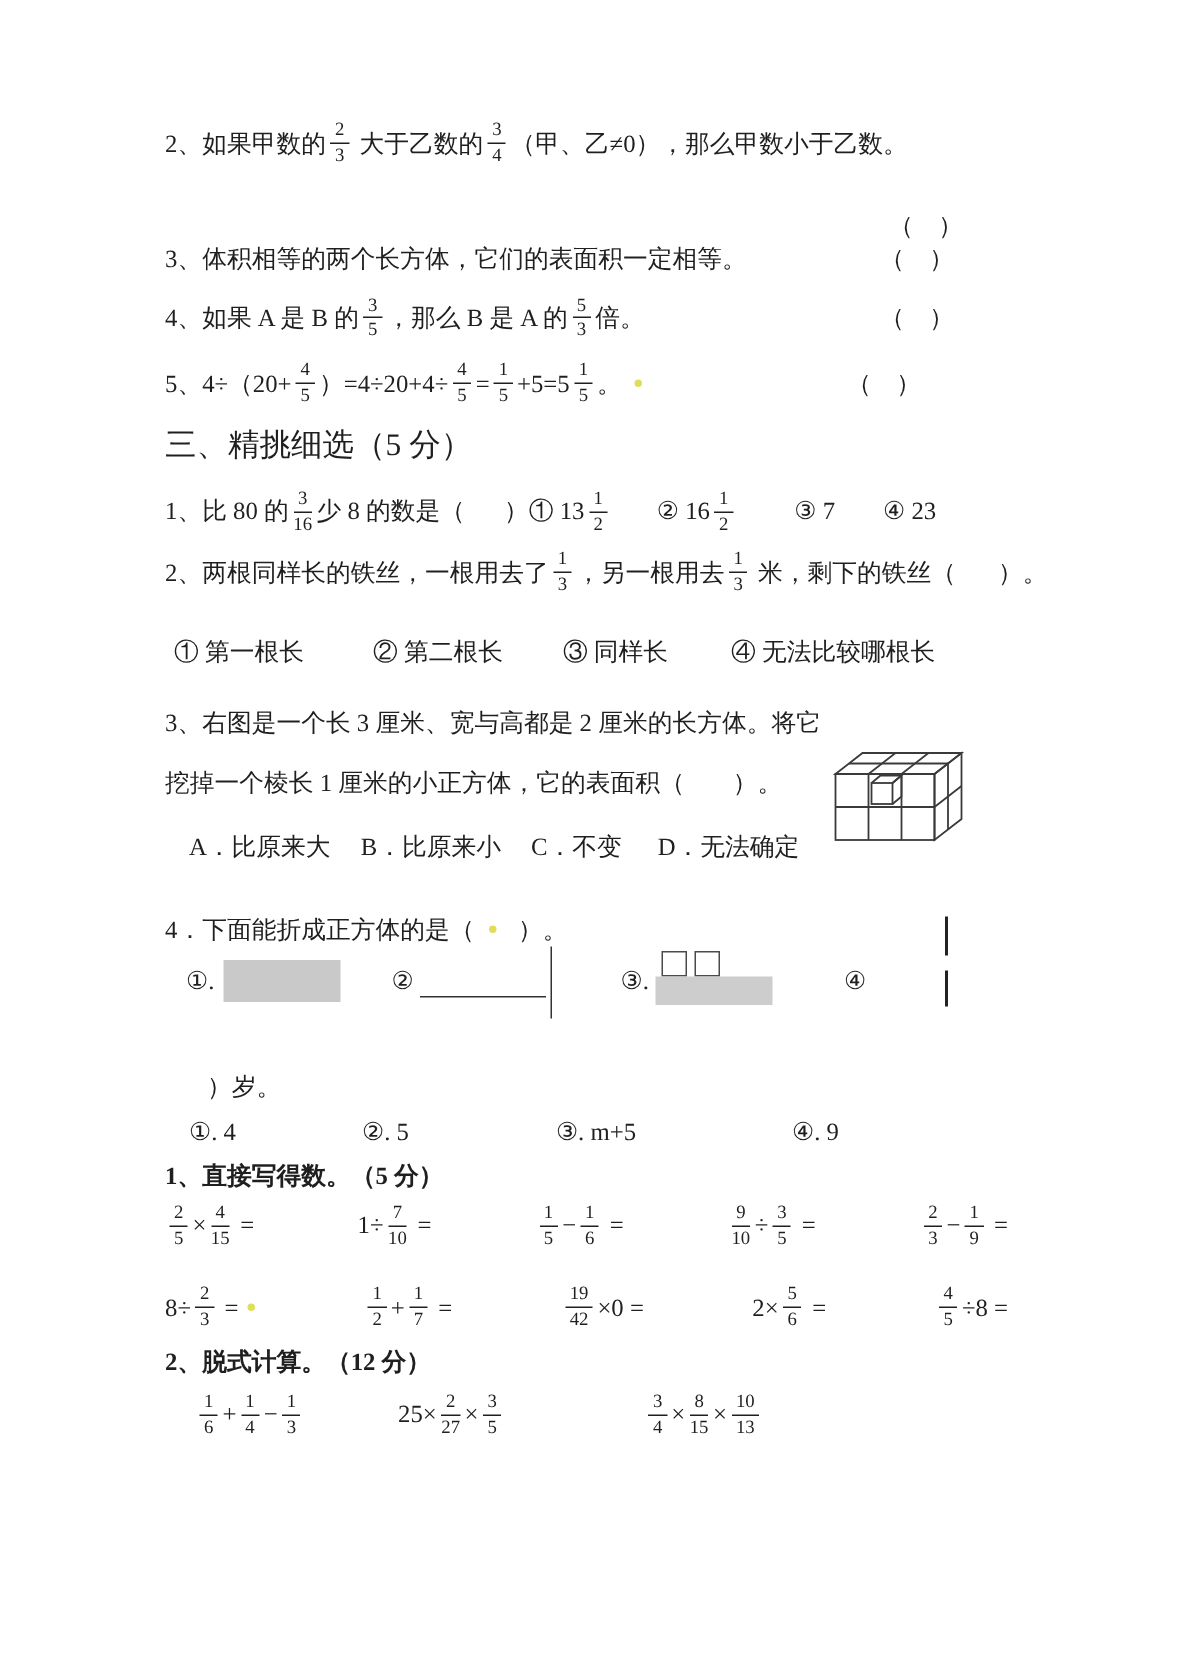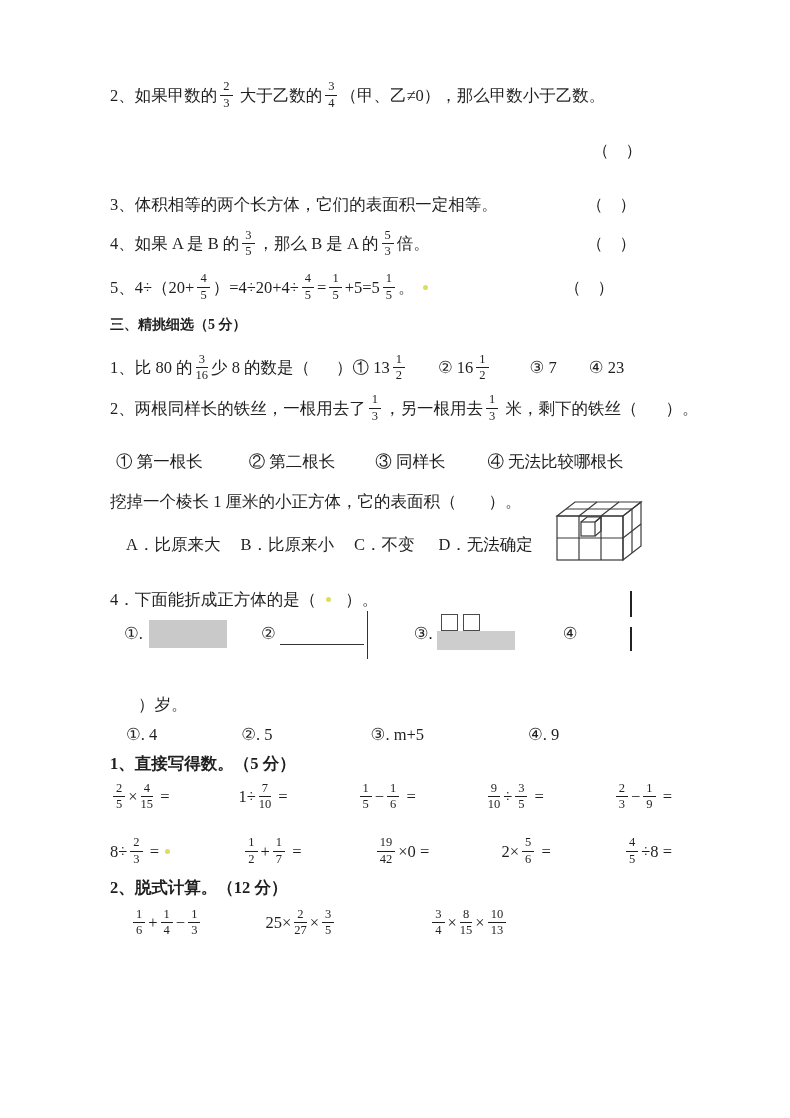--- a/index.html
+++ b/index.html
@@ -18,21 +18,21 @@
   .line {
     display: flex; align-items: center;
     font-size: 16.5px;
     line-height: 1.3;
     min-height: 22px;
   }
   .line .txt { white-space: pre; }
   .line .fill { flex: 1 1 auto; }
   .line .gap { display: inline-block; flex: 0 0 auto; height: 1px; }
   .bold { font-weight: bold; }
-  .heading { font-weight: bold; font-size: 14px; }
+  .heading { font-weight: normal; font-size: 21px; }
   .frac {
     display: inline-flex; flex-direction: column; align-items: center;
     font-size: 12.5px; line-height: 1.1;
     margin: 0 3px; flex: 0 0 auto;
   }
   .frac .num { display: block; padding: 0 3px 1px; border-bottom: 1px solid #1f1f1f; }
   .frac .den { display: block; padding-top: 1px; }
   .dot {
     width: 5px; height: 5px; border-radius: 50%;
     background: #dede5a; display: inline-block; flex: 0 0 auto;
@@ -73,21 +73,21 @@
         <span class="num">3</span>
         <span class="den">4</span>
       </span>
       <span class="txt">（甲、乙≠0），那么甲数小于乙数。</span>
     </div>
   <div class="line" style="margin-top:29px">
       <span class="fill"></span>
       <span class="txt">（　）</span>
       <span class="gap" style="width: 30px;"></span>
     </div>
-  <div class="line" style="margin-top:32px">
+  <div class="line" style="margin-top:0">
       <span class="txt">3、体积相等的两个长方体，它们的表面积一定相等。</span>
       <span class="fill"></span>
       <span class="txt">（　）</span>
       <span class="gap" style="width: 36px;"></span>
     </div>
   <div class="line" style="margin-top:13px">
       <span class="txt">4、如果 A 是 B 的</span>
       <span class="frac">
         <span class="num">3</span>
         <span class="den">5</span>
@@ -174,20 +174,23 @@
     </div>
   <div class="line" style="margin-top:27px">
       <span class="gap" style="width: 6px;"></span>
       <span class="txt">① 第一根长</span>
       <span class="gap" style="width: 46px;"></span>
       <span class="txt">② 第二根长</span>
       <span class="gap" style="width: 40px;"></span>
       <span class="txt">③ 同样长</span>
       <span class="gap" style="width: 42px;"></span>
       <span class="txt">④ 无法比较哪根长</span>
+    </div>
+  <div class="line" style="margin-top:25px">
+      <span class="txt">3、右图是一个长 3 厘米、宽与高都是 2 厘米的长方体。将它</span>
     </div>
   <div class="line" style="margin-top:18px">
       <span class="txt">挖掉一个棱长 1 厘米的小正方体，它的表面积（</span>
       <span class="gap" style="width: 32px;"></span>
       <span class="txt">）。</span>
     </div>
   <div class="line" style="margin-top:21px">
       <span class="gap" style="width: 16px;"></span>
       <span class="txt">A．比原来大</span>
       <span class="gap" style="width: 20px;"></span>

